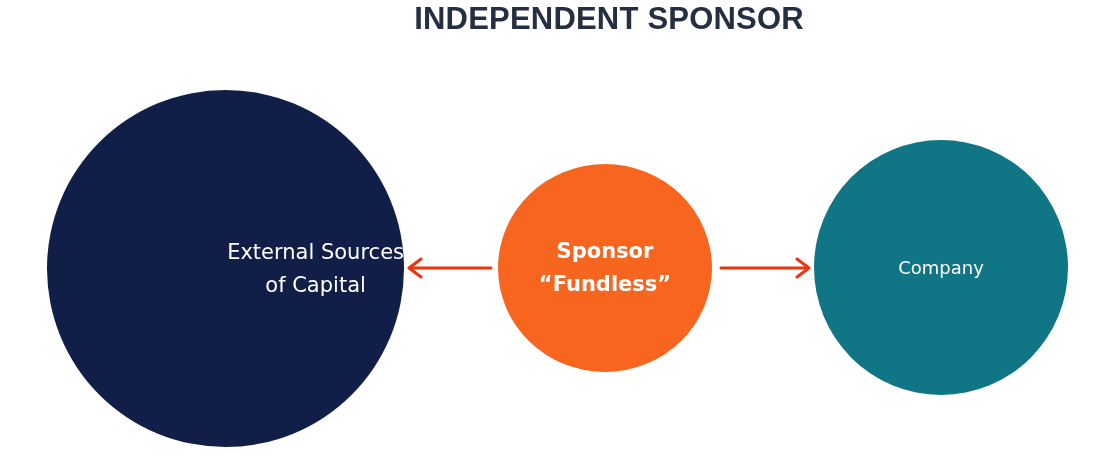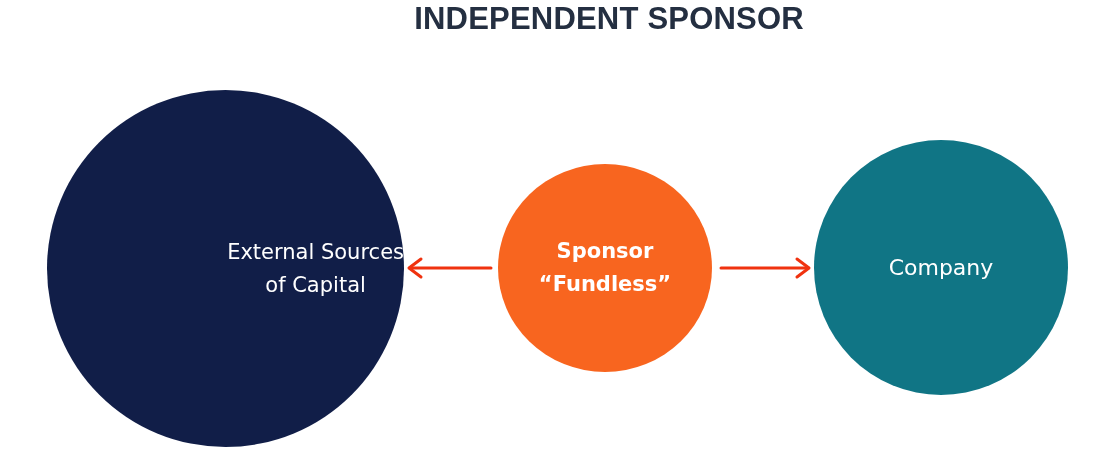--- a/index.html
+++ b/index.html
@@ -11,21 +11,21 @@
       letter-spacing: 0.2px;
     }
     .circle {
       position: absolute; border-radius: 50%;
       display: flex; align-items: center; justify-content: center; text-align: center;
       color: #ffffff;
     }
     .circle span { display: block; }
     .c-left { left: 47px; top: 90px; width: 357px; height: 357px; background: #111e48; font-size: 21px; line-height: 33px; justify-content: flex-end; }
     .c-mid { left: 498px; top: 164px; width: 214px; height: 208px; background: #f8651f; font-size: 21px; font-weight: bold; line-height: 33px; }
-    .c-right { left: 814px; top: 140px; width: 254px; height: 255px; background: #107585; font-size: 22px; }
+    .c-right { left: 814px; top: 140px; width: 254px; height: 255px; background: #107585; font-size: 18px; }
     svg.arrows { position: absolute; left: 0; top: 0; }
   </style>
 </head>
 <body>
 
 <div class="title">INDEPENDENT SPONSOR</div>
 
 <div class="circle c-left">
   <div>
     <span>External Sources</span>

